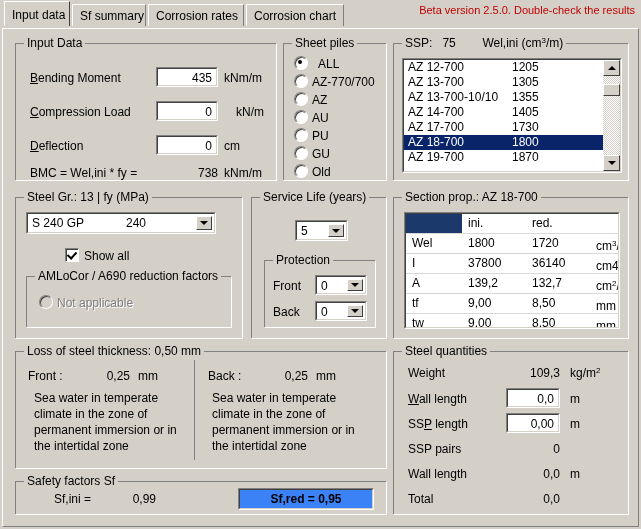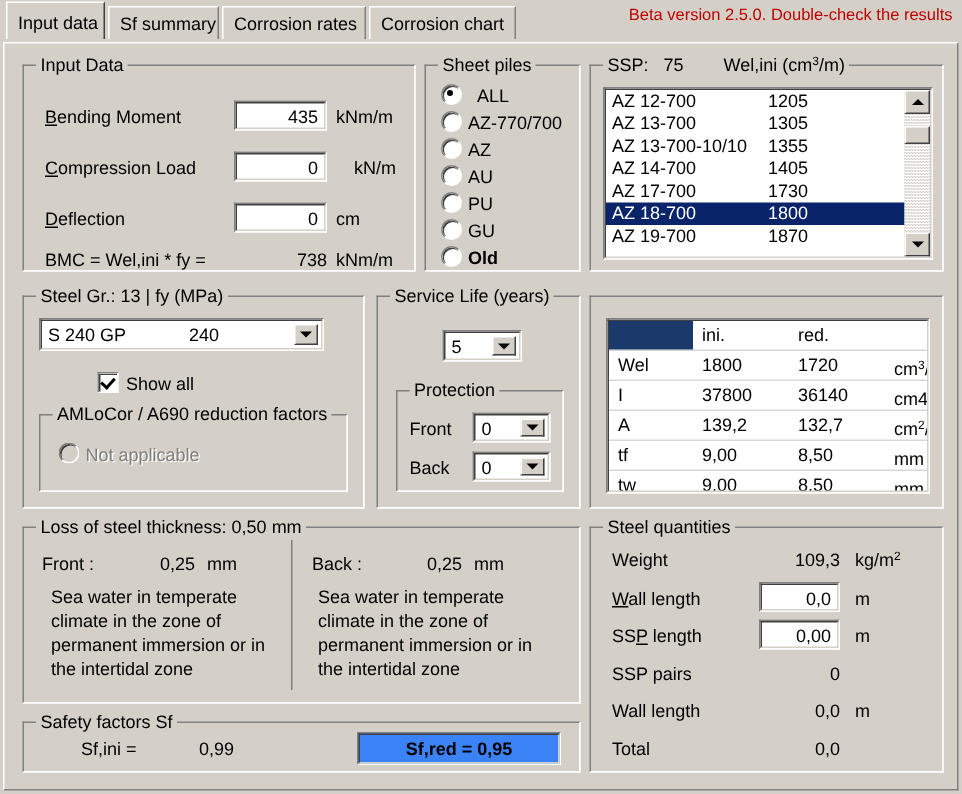--- a/index.html
+++ b/index.html
@@ -345,21 +345,21 @@
     <div class="grp" style="left:280px;top:14px;width:104px;height:138px;">
       <div class="inner"></div>
       <div class="grp-title">Sheet piles</div>
 
       <div class="radio" style="left:10px;top:12px;"><span class="rdot on"></span><span style="padding-left:6px;">ALL</span></div>
       <div class="radio" style="left:10px;top:30px;"><span class="rdot"></span><span>AZ-770/700</span></div>
       <div class="radio" style="left:10px;top:48px;"><span class="rdot"></span><span>AZ</span></div>
       <div class="radio" style="left:10px;top:66px;"><span class="rdot"></span><span>AU</span></div>
       <div class="radio" style="left:10px;top:84px;"><span class="rdot"></span><span>PU</span></div>
       <div class="radio" style="left:10px;top:102px;"><span class="rdot"></span><span>GU</span></div>
-      <div class="radio" style="left:10px;top:120px;font-weight:bold;"><span class="rdot"></span><span>Old</span></div>
+      <div class="radio" style="left:10px;top:120px;"><span class="rdot"></span><span>Old</span></div>
     </div>
 
     <div class="grp" style="left:390px;top:14px;width:236px;height:138px;">
       <div class="inner"></div>
       <div class="grp-title">
         <span>SSP:</span>&nbsp;&nbsp;
         <span>75</span>&nbsp;&nbsp;&nbsp;&nbsp;&nbsp;&nbsp;&nbsp;
         <span>Wel,ini (cm</span><span class="sup">3</span><span>/m)</span>
       </div>
 
@@ -452,20 +452,21 @@
           <div class="cin">
             <div class="ctext">0</div>
             <div class="arrow"></div>
           </div>
         </div>
       </div>
     </div>
 
     <div class="grp" style="left:390px;top:168px;width:236px;height:142px;">
       <div class="inner"></div>
+      <div class="grp-title">Section prop.: AZ 18-700</div>
 
       <div class="sptab" style="left:10px;top:14px;width:216px;height:117px;">
         <div class="tin">
           <div class="trow">
             <div class="hdrcell"></div>
             <span class="v1">ini.</span>
             <span class="v2">red.</span>
           </div>
           <div class="trow">
             <span class="k">Wel</span>

